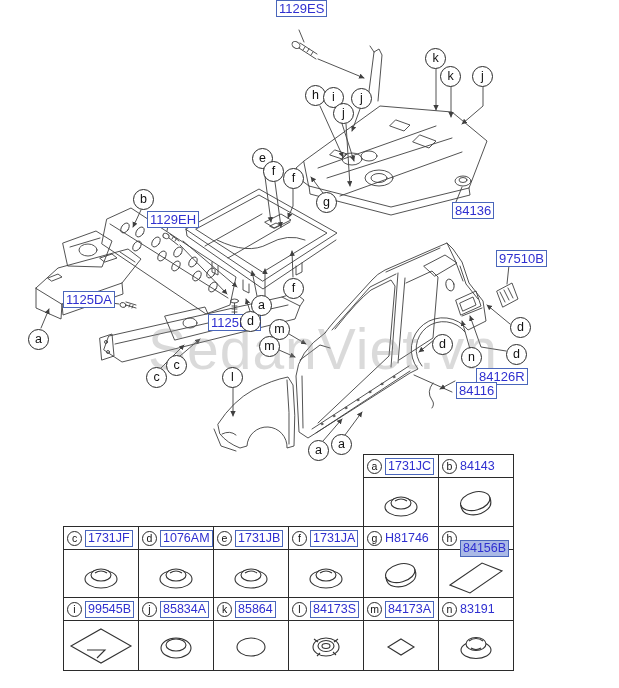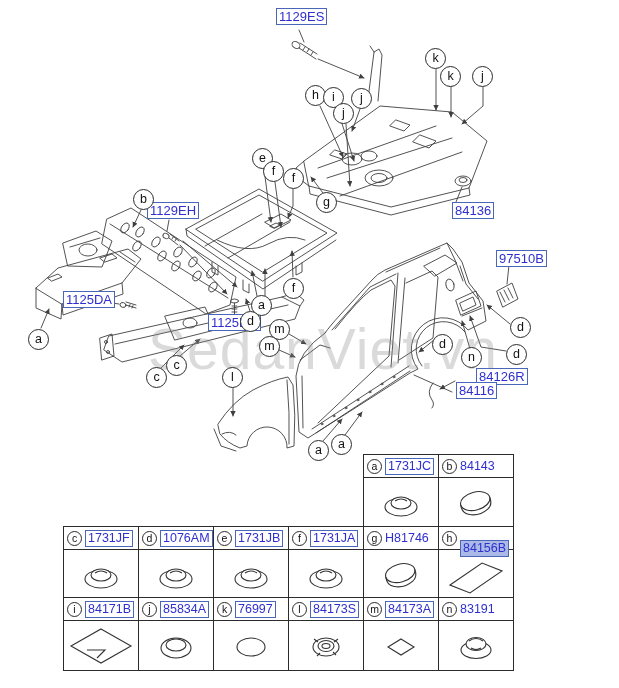--- a/index.html
+++ b/index.html
@@ -203,22 +203,22 @@
         <path d="M510,324 L487,305" marker-end="url(#ar)"></path>
         <path d="M506,351 L481,347 L470,316" marker-end="url(#ar)"></path>
         <path d="M470,349 L462,321" marker-end="url(#ar)"></path>
         <path d="M434,340 L419,352" marker-end="url(#ar)"></path>
       </g>
     </g>
   </svg>
 
   <div id="watermark">SedanViet.vn</div>
 
-  <div class="plabel" style="left:276px;top:8px">1129ES</div>
-  <div class="plabel" style="left:147px;top:202px">1129EH</div>
+  <div class="plabel" style="left:276px;top:0">1129ES</div>
+  <div class="plabel" style="left:147px;top:211px">1129EH</div>
   <div class="plabel" style="left:452px;top:202px">84136</div>
   <div class="plabel" style="left:496px;top:250px">97510B</div>
   <div class="plabel" style="left:63px;top:291px">1125DA</div>
   <div class="plabel" style="left:208px;top:314px">1125DG</div>
   <div class="plabel" style="left:476px;top:368px">84126R</div>
   <div class="plabel" style="left:456px;top:382px">84116</div>
 
   <div class="co" style="left:305px;top:85px">h</div>
   <div class="co" style="left:323px;top:87px">i</div>
   <div class="co" style="left:333px;top:103px">j</div>
@@ -354,21 +354,21 @@
             <path d="M10,33 L42,11 L62,19 L30,41 Z"></path>
           </svg>
         </div>
     </div>
   </div>
 
   <div class="trow" style="left:63px;top:597px;height:74px">
     <div class="cell">
       <div class="cl">
           <span class="cir">i</span>
-          <span class="pn boxed">84171B</span>
+          <span class="pn boxed">99545B</span>
         </div>
       <div class="ci">
           <svg class="shape" width="72" height="46">
             <path d="M36,6 L66,23 L36,40 L6,23 Z"></path>
             <path fill="none" d="M22,27 L40,27 L32,35"></path>
           </svg>
         </div>
     </div>
     <div class="cell">
       <div class="cl">
@@ -378,21 +378,21 @@
       <div class="ci">
           <svg class="shape" width="72" height="46">
             <ellipse cx="36" cy="25" rx="15" ry="10"></ellipse>
             <ellipse cx="36" cy="22" rx="10" ry="6"></ellipse>
           </svg>
         </div>
     </div>
     <div class="cell">
       <div class="cl">
           <span class="cir">k</span>
-          <span class="pn boxed">76997</span>
+          <span class="pn boxed">85864</span>
         </div>
       <div class="ci">
           <svg class="shape" width="72" height="46">
             <ellipse cx="36" cy="24" rx="14" ry="9"></ellipse>
           </svg>
         </div>
     </div>
     <div class="cell">
       <div class="cl">
           <span class="cir">l</span>

